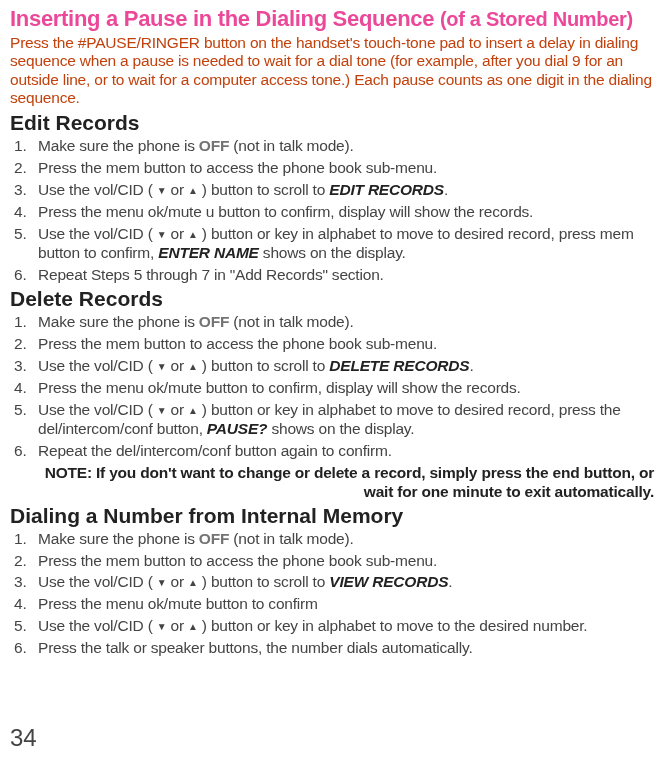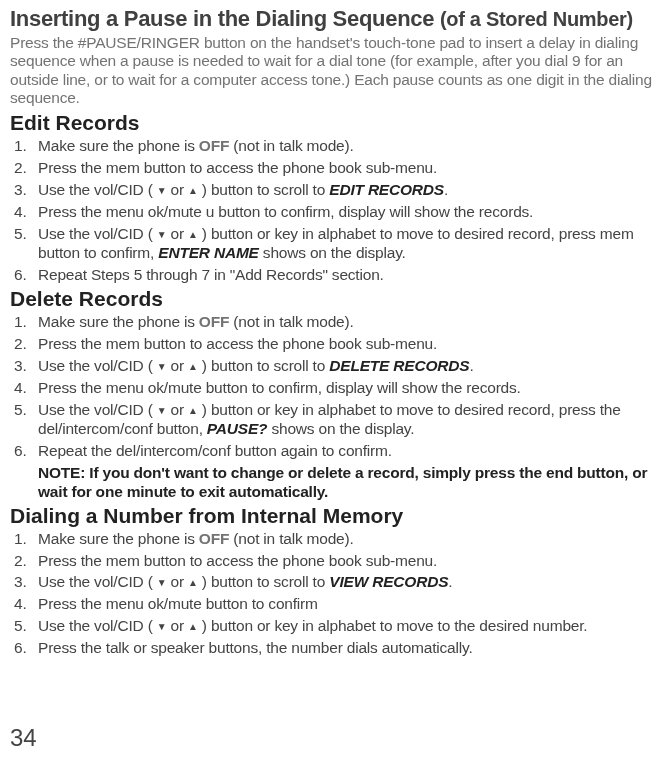--- a/index.html
+++ b/index.html
@@ -12,32 +12,32 @@
       height: 758px;
       font-family: Arial, Helvetica, sans-serif;
       color: #333;
       padding: 6px 12px 6px 10px;
       position: relative;
       background: #fff;
     }
     h1.title {
       font-size: 22px;
       font-weight: bold;
-      color: #404040;
+      color: #ec4899;
       margin-bottom: 2px;
       letter-spacing: -0.3px;
     }
     h1.title .sub {
       font-size: 20px;
       font-weight: 600;
     }
     p.intro {
       font-size: 15.5px;
       line-height: 1.18;
-      color: #737373;
+      color: #c2410c;
       margin-bottom: 4px;
       letter-spacing: -0.2px;
     }
     h2.section {
       font-size: 21px;
       font-weight: bold;
       color: #222;
       margin-top: 2px;
       margin-bottom: 2px;
     }
@@ -77,20 +77,21 @@
       top: -1px;
     }
     .note {
       margin-left: 28px;
       font-size: 15.5px;
       line-height: 1.22;
       color: #222;
       margin-top: 3px;
       margin-bottom: 2px;
       letter-spacing: -0.2px;
+      text-align: right;
     }
     .note .label {
       font-weight: 600;
     }
     .note .body {
       font-weight: bold;
     }
     .page-num {
       position: absolute;
       bottom: 6px;

